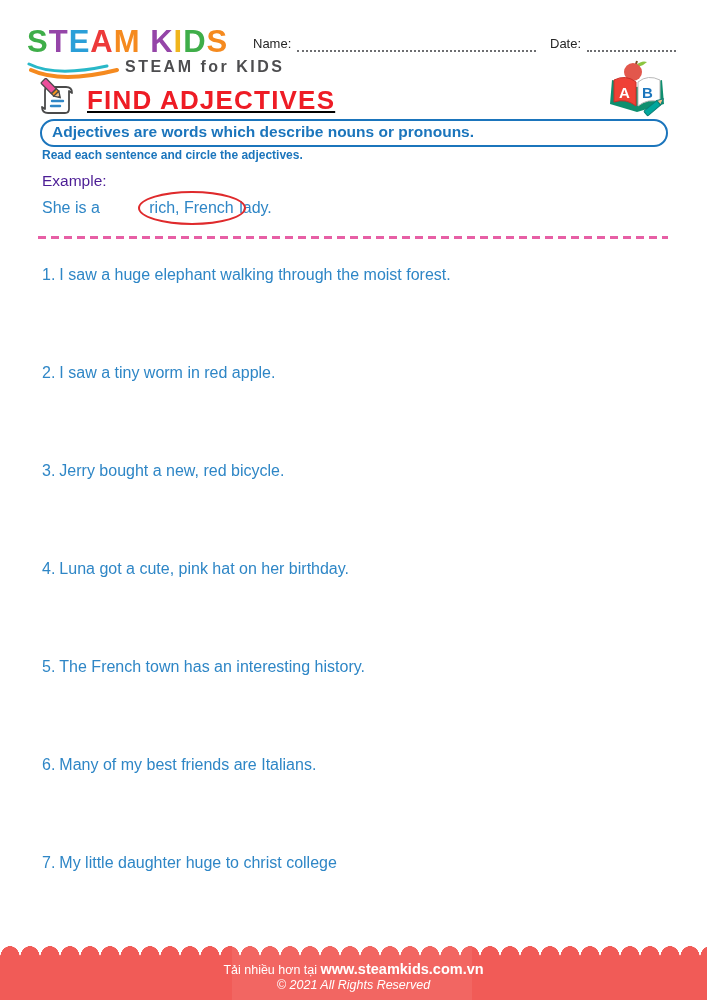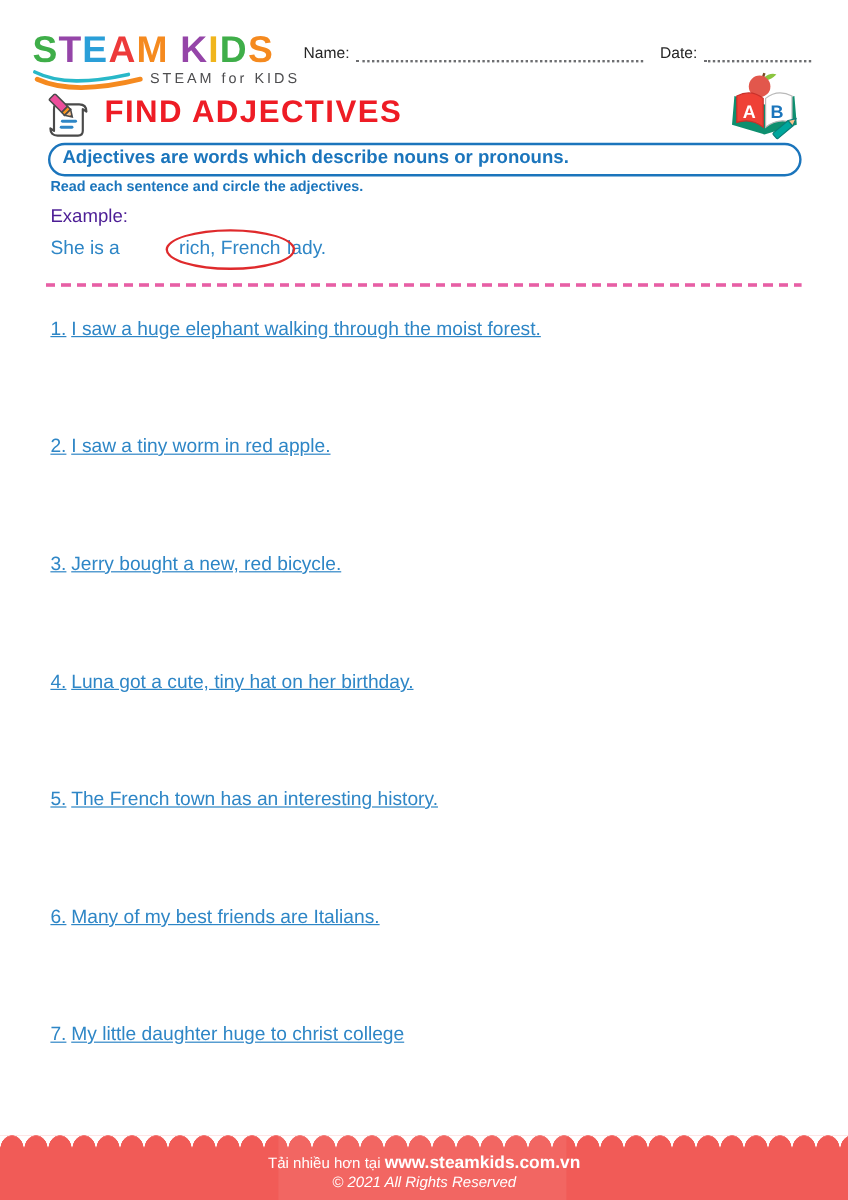--- a/index.html
+++ b/index.html
@@ -5,51 +5,51 @@
   * { margin:0; padding:0; box-sizing:border-box; }
   html,body { background:#ffffff; }
   body { font-family:"Liberation Sans", sans-serif; }
   .page { position:relative; width:707px; height:1000px; margin:0 auto; background:#ffffff; overflow:hidden; }
 
   
   .logo { position:absolute; left:27px; top:26px; }
   .logo-wordmark { font-weight:900; font-size:31px; letter-spacing:1px; line-height:1; white-space:nowrap; }
   .logo-sub { display:flex; align-items:flex-end; margin-top:1px; }
   .logo-swoosh { margin-right:6px; }
-  .logo-tagline { font-weight:normal; font-size:12px; letter-spacing:2.5px; color:#4d4d4f; padding-bottom:3px; }
+  .logo-tagline { font-weight:bold; font-size:16px; letter-spacing:2.5px; color:#4d4d4f; padding-bottom:3px; }
 
   
   .namedate { position:absolute; left:253px; top:36px; width:423px; display:flex; align-items:flex-end; font-size:13px; color:#262626; }
   .nd-label { padding-bottom:1px; }
   .nd-line { flex:1; border-bottom:2px dotted #6d6e71; height:15px; margin-left:6px; }
   .name-group { display:flex; flex:1; align-items:flex-end; margin-right:14px; }
   .date-group { display:flex; width:126px; align-items:center; }
 
   
-  .title-row { position:absolute; left:38px; top:78px; display:flex; align-items:flex-start; }
+  .title-row { position:absolute; left:38px; top:78px; display:flex; align-items:flex-end;text-decoration:underline; }
   .title-icon { margin-right:9px; }
   .page-title { color:#ee1c25; font-size:26px; font-weight:800; letter-spacing:1.2px; }
 
   .book-icon-wrap { position:absolute; left:606px; top:56px; }
 
   
   .definition-box { position:absolute; left:40px; top:119px; width:628px; border:2.5px solid #1b75bc; border-radius:14px; padding:2px 10px 4px 10px; color:#1b75bc; font-weight:bold; font-size:15.5px; }
   .instruction { position:absolute; left:42px; top:148px; color:#1b75bc; font-weight:bold; font-size:12px; }
   .example-label { position:absolute; left:42px; top:172px; color:#4c1d95; font-size:15.5px; }
   .example-sentence { position:absolute; left:42px; top:199px; color:#2e86c6; font-size:16px; }
   .circled { position:relative; padding:0 1px;margin-left:44px; }
   .circle-annotation { position:absolute; left:-10px; right:-11px; top:-8px; bottom:-9px; border:2.5px solid #df2a2c; border-radius:50%; }
 
   
   .divider { position:absolute; left:38px; top:236px; width:630px; height:3px;
     background:repeating-linear-gradient(90deg,#e75fa5 0 8px, transparent 8px 13px); }
 
   
   .sentence-list { position:absolute; left:42px; top:265px; width:630px; }
-  .sentence-row { height:98px; color:#2e86c6; font-size:16px; line-height:20px;text-decoration:underline; }
+  .sentence-row { height:98px; color:#2e86c6; font-size:16px; line-height:20px; }
   .sentence-number { margin-right:4px; }
 
   
   .footer-scallops { position:absolute; left:0; top:946px; width:707px; height:12px;
     background-image:radial-gradient(10px 12px at 10px 12px, #f15b57 97%, transparent 100%);
     background-size:20px 12px; background-repeat:repeat-x; }
   .footer { position:absolute; left:0; top:957px; width:707px; height:43px; background:#f15b57; color:#ffffff; text-align:center; }
   .footer-band { position:absolute; left:232px; top:-11px; width:240px; height:54px; background:rgba(255,255,255,0.07); }
   .footer-line1 { position:relative; padding-top:4px; font-size:12.5px; }
   .footer-url { font-weight:bold; font-size:14.5px; }
@@ -137,21 +137,21 @@
 
     <div class="sentence-row">
       <span class="sentence-number">2.</span><span>I saw a tiny worm in red apple.</span>
     </div>
 
     <div class="sentence-row">
       <span class="sentence-number">3.</span><span>Jerry bought a new, red bicycle.</span>
     </div>
 
     <div class="sentence-row">
-      <span class="sentence-number">4.</span><span>Luna got a cute, tiny hat on her birthday.</span>
+      <span class="sentence-number">4.</span><span>Luna got a cute, pink hat on her birthday.</span>
     </div>
 
     <div class="sentence-row">
       <span class="sentence-number">5.</span><span>The French town has an interesting history.</span>
     </div>
 
     <div class="sentence-row">
       <span class="sentence-number">6.</span><span>Many of my best friends are Italians.</span>
     </div>
 

